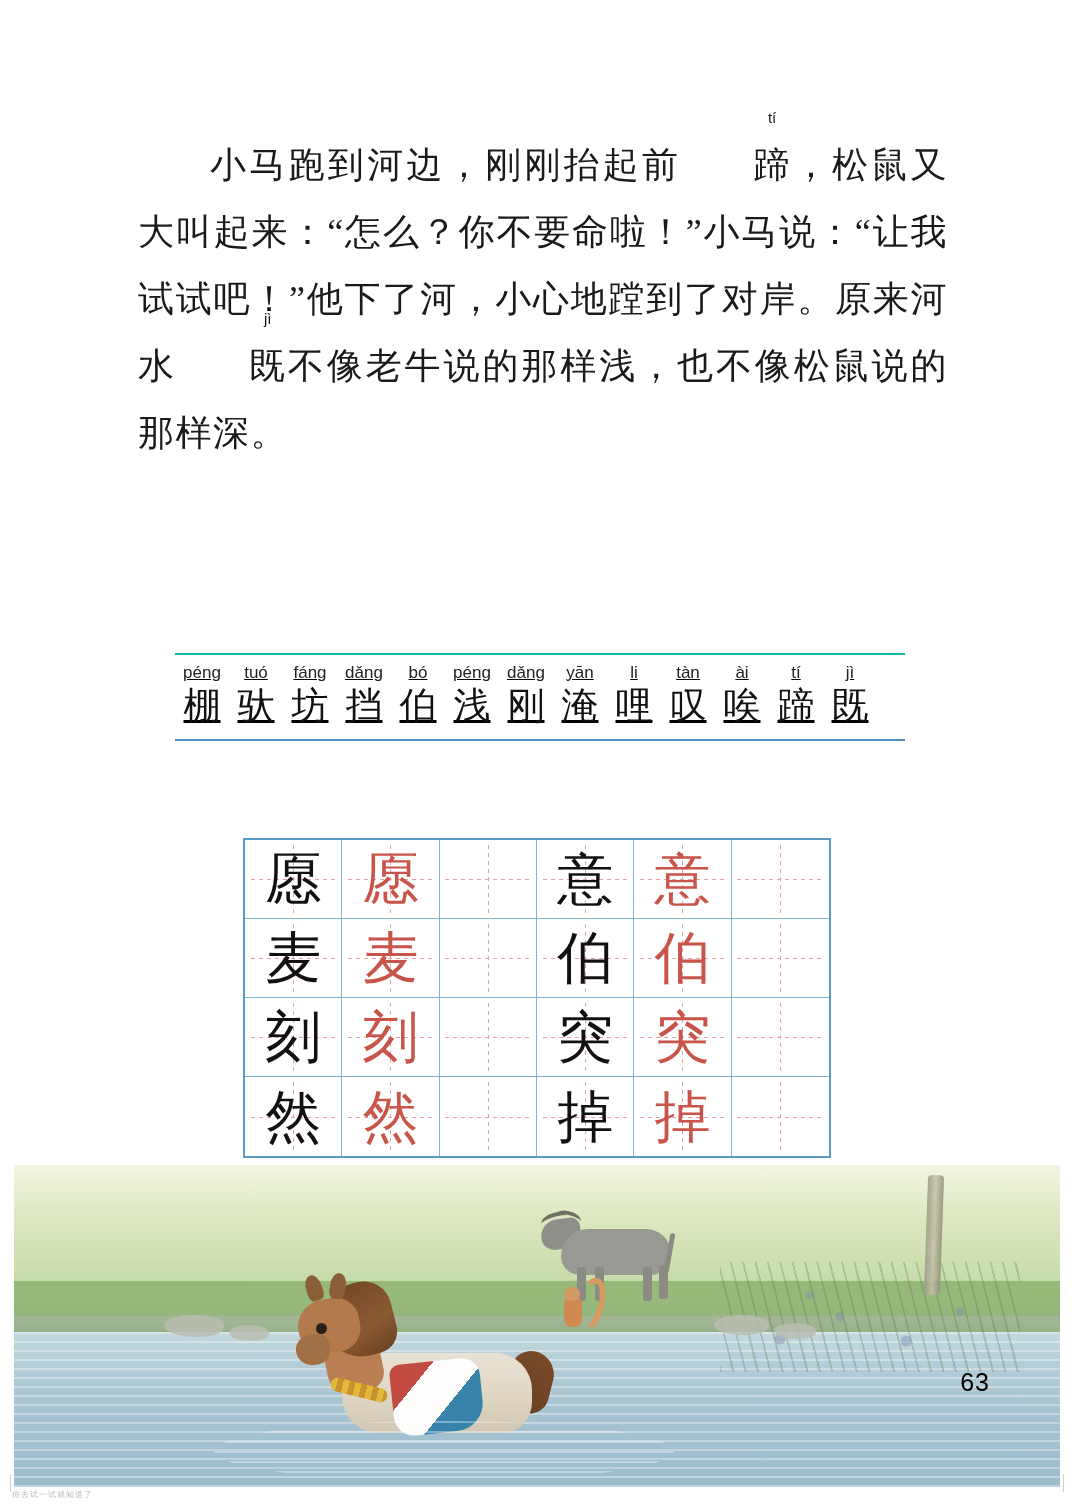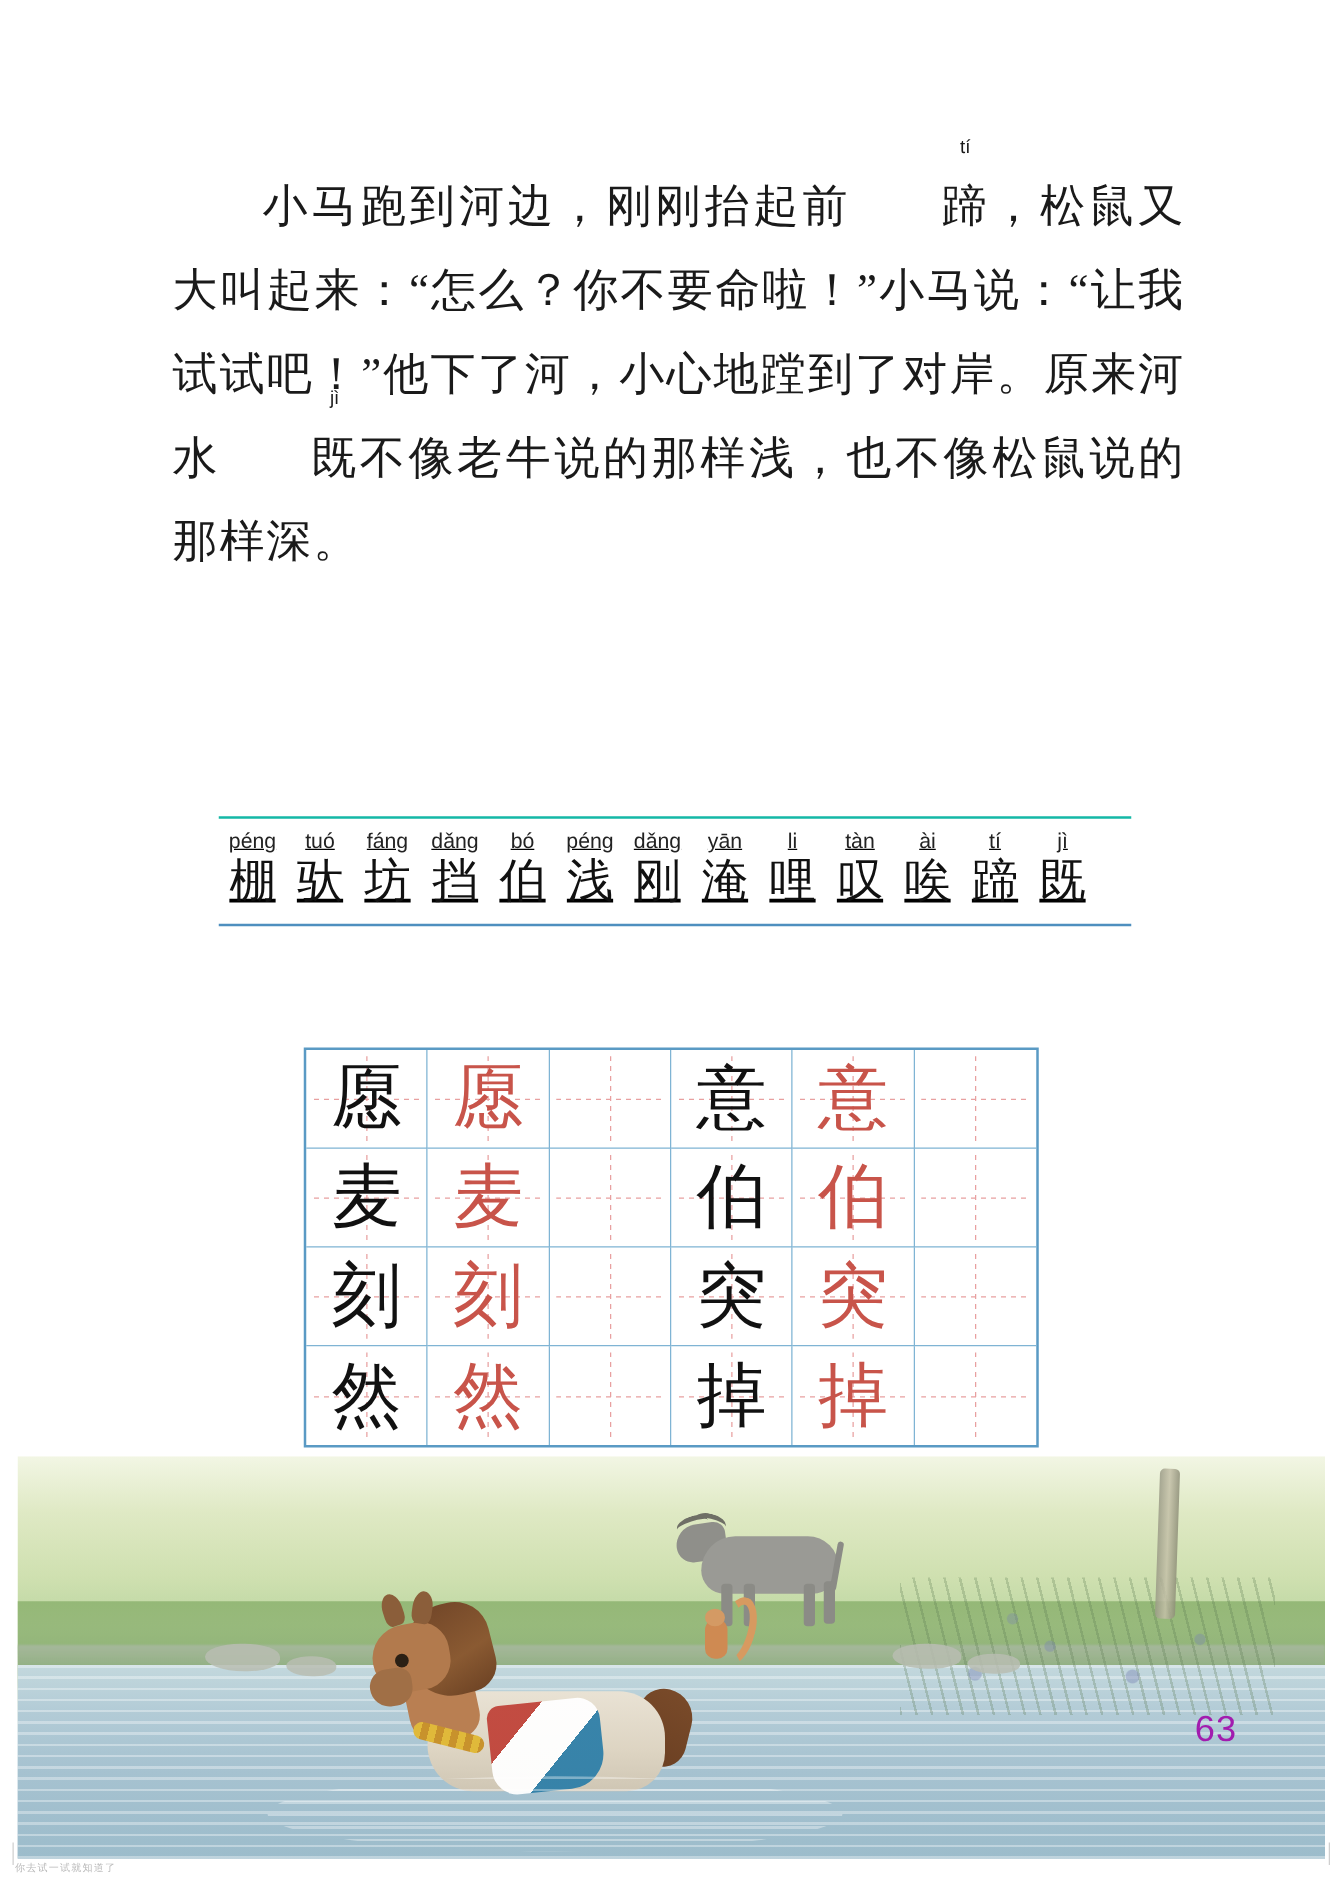--- a/index.html
+++ b/index.html
@@ -392,22 +392,22 @@
     border-radius: 50% 50% 45% 55%;
     opacity: .85;
   }
 
   
   .page-num {
     position: absolute;
     right: 84px;
     top: 1368px;
     font-family: "Liberation Sans", sans-serif;
-    font-size: 29px;
-    color: #a21caf;
+    font-size: 25px;
+    color: #000000;
     letter-spacing: 1px;
   }
   .footer-mark {
     position: absolute;
     left: 12px;
     bottom: 6px;
     font-family: "Liberation Sans", sans-serif;
     font-size: 8px;
     color: #b9b9b9;
     letter-spacing: 1px;

